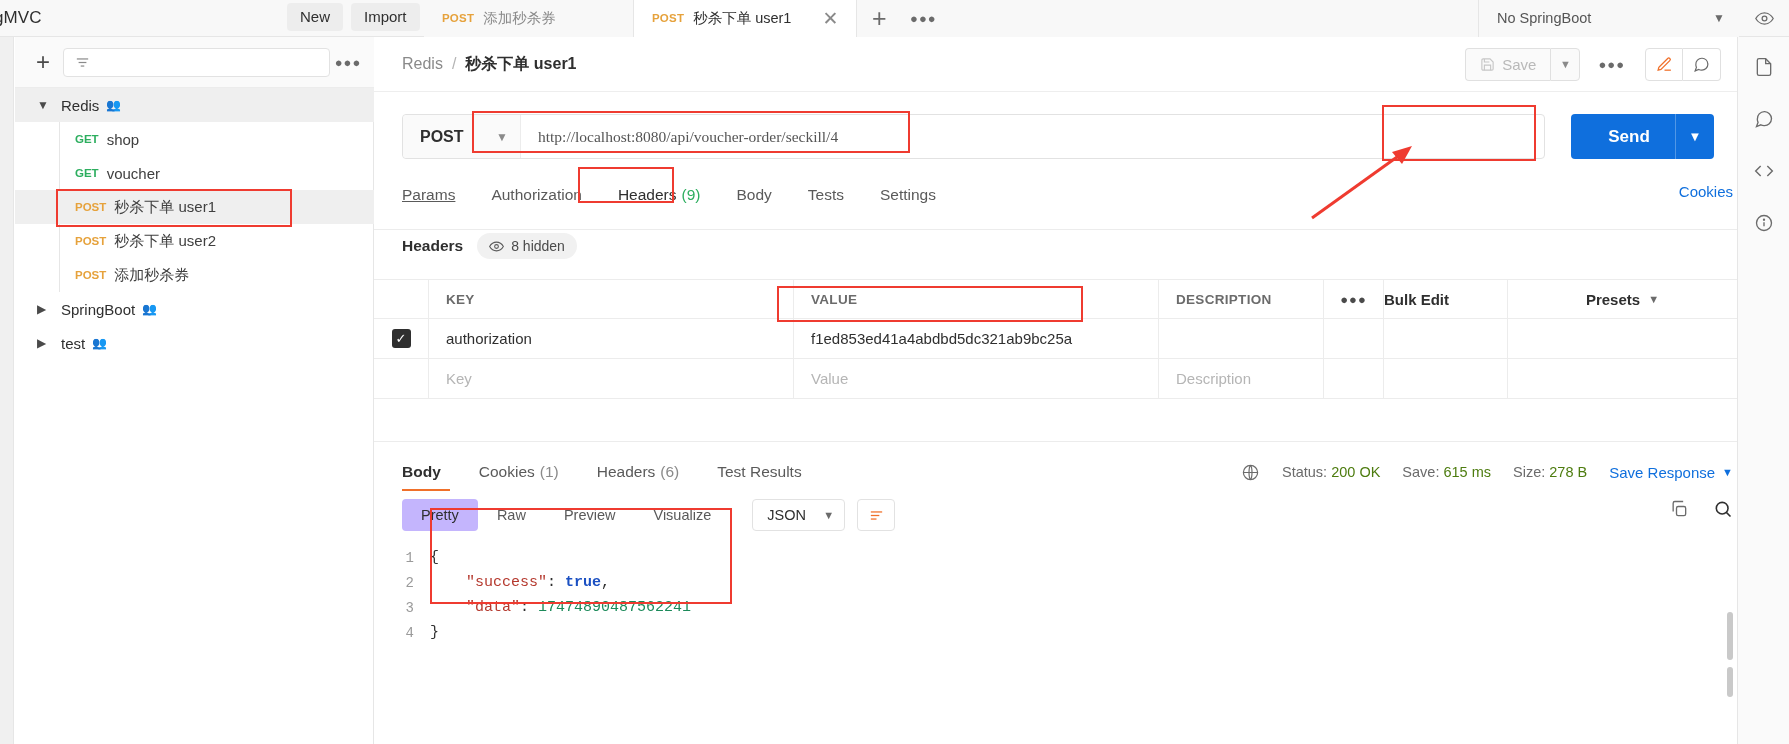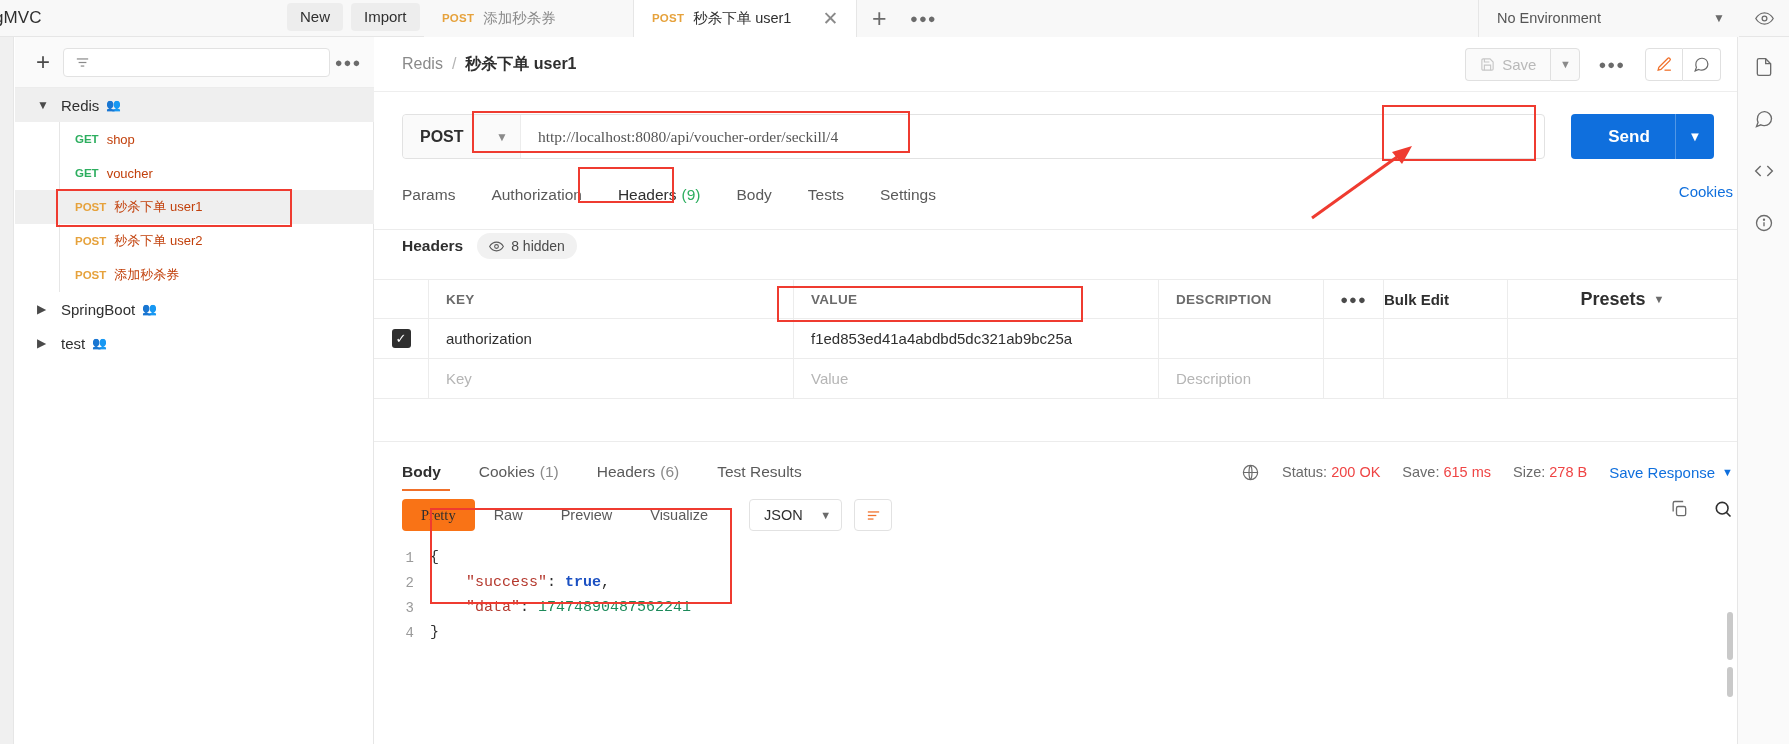--- a/index.html
+++ b/index.html
@@ -93,21 +93,21 @@
     font-size:15px; color:#2f2f2f; position:relative;
   }
   .tree-row.folder { padding-left:22px; }
   .tree-row.folder.sel { background:#efefef; }
   .chev { width:22px; font-size:12px; color:#4a4a4a; display:flex; align-items:center; }
   .folder-name { margin-left:2px; }
   .share-ic { margin-left:7px; color:#b0b0b0; font-size:12px; }
   .tree-row.req { padding-left:60px; }
   .tree-row.req.highlight { background:#efefef; }
   .req-method { font-size:11.5px; font-weight:700; margin-right:8px; }
-  .req-name { font-size:13px; color:#c2410c; }
+  .req-name { font-size:15px; color:#404040; }
   .tree-guide {
     position:absolute; left:44px; top:0px; width:1px; height:204px; background:#e6e6e6;
   }
 
   
   .main { position:absolute; left:374px; top:37px; width:1415px; height:707px; background:#fff; }
   .rail-right {
     position:absolute; right:0; top:0; width:52px; height:707px;
     background:#fafafa; border-left:1px solid #e6e6e6;
     display:flex; flex-direction:column; align-items:center; padding-top:20px; gap:32px;
@@ -167,21 +167,21 @@
 
   
   .req-tabs {
     position:absolute; left:28px; top:140px; width:1200px; height:36px;
     display:flex; align-items:center; gap:0;
   }
   .rt {
     font-size:15.5px; color:#5a5a5a; padding:0 18px; cursor:pointer; position:relative;
     height:36px; display:flex; align-items:center; white-space:nowrap;
   }
-  .rt:first-child { padding-left:0; }
+  .rt:first-child { padding-left:0;text-decoration:underline; }
   .rt.active { color:#2f2f2f; }
   .rt .cnt { color:#2dae5f; margin-left:5px; }
   .cookies-link {
     position:absolute; right:56px; top:146px; font-size:15px; color:#0f6fdd; cursor:pointer;
   }
   .tabs-underline {
     position:absolute; left:0; top:192px; width:1363px; height:1px; background:#ececec;
   }
 
   
@@ -201,21 +201,21 @@
   .td-key { width:365px; padding-left:17px; }
   .td-val { width:365px; padding-left:17px; }
   .td-desc { width:165px; padding-left:17px; }
   .td-dots { width:60px; justify-content:center; color:#4a4a4a; font-size:13px; letter-spacing:1px; }
   .td-bulk { width:124px; justify-content:flex-start; }
   .td-pres { flex:1; justify-content:center; gap:8px; border-right:none; }
   .col-head { font-size:13.5px; font-weight:700; color:#6b6b6b; letter-spacing:0.3px; }
   .cell-txt { font-size:15px; color:#2f2f2f; }
   .cell-ph { font-size:15px; color:#b5b5b5; }
   .bulk-txt { font-size:15px; color:#2f2f2f; font-weight:600; }
-  .pres-txt { font-size:18px; color:#2f2f2f; font-weight:600; }
+  .pres-txt { font-size:15px; color:#2f2f2f; font-weight:600; }
   .chk {
     width:19px; height:19px; border-radius:3px; background:#2f2f2f;
     display:flex; align-items:center; justify-content:center;
     color:#fff; font-size:13px; cursor:pointer;
   }
 
   
   .resp-div { position:absolute; left:0; top:404px; width:1363px; height:1px; background:#ececec; }
   .resp-tabs { position:absolute; left:28px; top:418px; display:flex; align-items:center; gap:0; }
   .rsp {
@@ -224,30 +224,30 @@
   }
   .rsp:first-child { padding-left:0; }
   .rsp.active { color:#2f2f2f; font-weight:600; }
   .rsp .cnt2 { color:#8a8a8a; margin-left:5px; }
   .rsp-underline { position:absolute; left:0; top:424px; width:48px; height:2px; background:#f0702a; }
 
   .meta {
     position:absolute; right:56px; top:418px; display:flex; align-items:center; gap:22px; height:34px;
   }
   .meta-item { font-size:14.5px; color:#6b6b6b; white-space:nowrap; }
-  .meta-item b { color:#ef4444; font-weight:400; }
+  .meta-item b { color:#4d7c0f; font-weight:400; }
   .save-resp { font-size:15px; color:#0f6fdd; cursor:pointer; display:flex; align-items:center; gap:7px; }
 
   
   .viewer-bar { position:absolute; left:28px; top:462px; display:flex; align-items:center; gap:0; }
   .seg {
     height:32px; padding:0 19px; display:flex; align-items:center;
     font-size:14.5px; color:#5a5a5a; cursor:pointer; border-radius:4px;
   }
-  .seg.active { background:#f97316; color:#2f2f2f;font-family:Liberation Serif, serif; }
+  .seg.active { background:#c4b5fd; color:#2f2f2f; }
   .fmt-sel {
     margin-left:22px; height:32px; width:93px; border:1px solid #e2e2e2; border-radius:4px;
     display:flex; align-items:center; justify-content:space-between; padding:0 10px 0 14px;
     font-size:14.5px; color:#2f2f2f; cursor:pointer;
   }
   .wrap-btn {
     margin-left:12px; width:38px; height:32px; border:1px solid #e2e2e2; border-radius:4px;
     display:flex; align-items:center; justify-content:center; color:#6b6b6b; cursor:pointer;
   }
   .viewer-right { position:absolute; right:56px; top:462px; display:flex; gap:24px; align-items:center; }
@@ -298,21 +298,21 @@
         <span class="method m-post">POST</span>
         <span class="tlabel">秒杀下单 user1</span>
         <span class="closex">✕</span>
       </div>
       <div class="tab-plus">+</div>
       <div class="tab-dots">●●●</div>
       <div class="tabs-filler"></div>
     </div>
 
     <div class="env-zone">
-      <span class="env-label">No Environment</span>
+      <span class="env-label">No SpringBoot</span>
       <span class="env-caret">▼</span>
     </div>
     <div class="eye-zone">
       <svg width="19" height="19" viewBox="0 0 24 24" fill="none" stroke="#6b6b6b" stroke-width="1.6">
         <path d="M1 12s4-7 11-7 11 7 11 7-4 7-11 7S1 12 1 12z"></path>
           <circle cx="12" cy="12" r="3"></circle>
       </svg>
     </div>
   </div>
 

